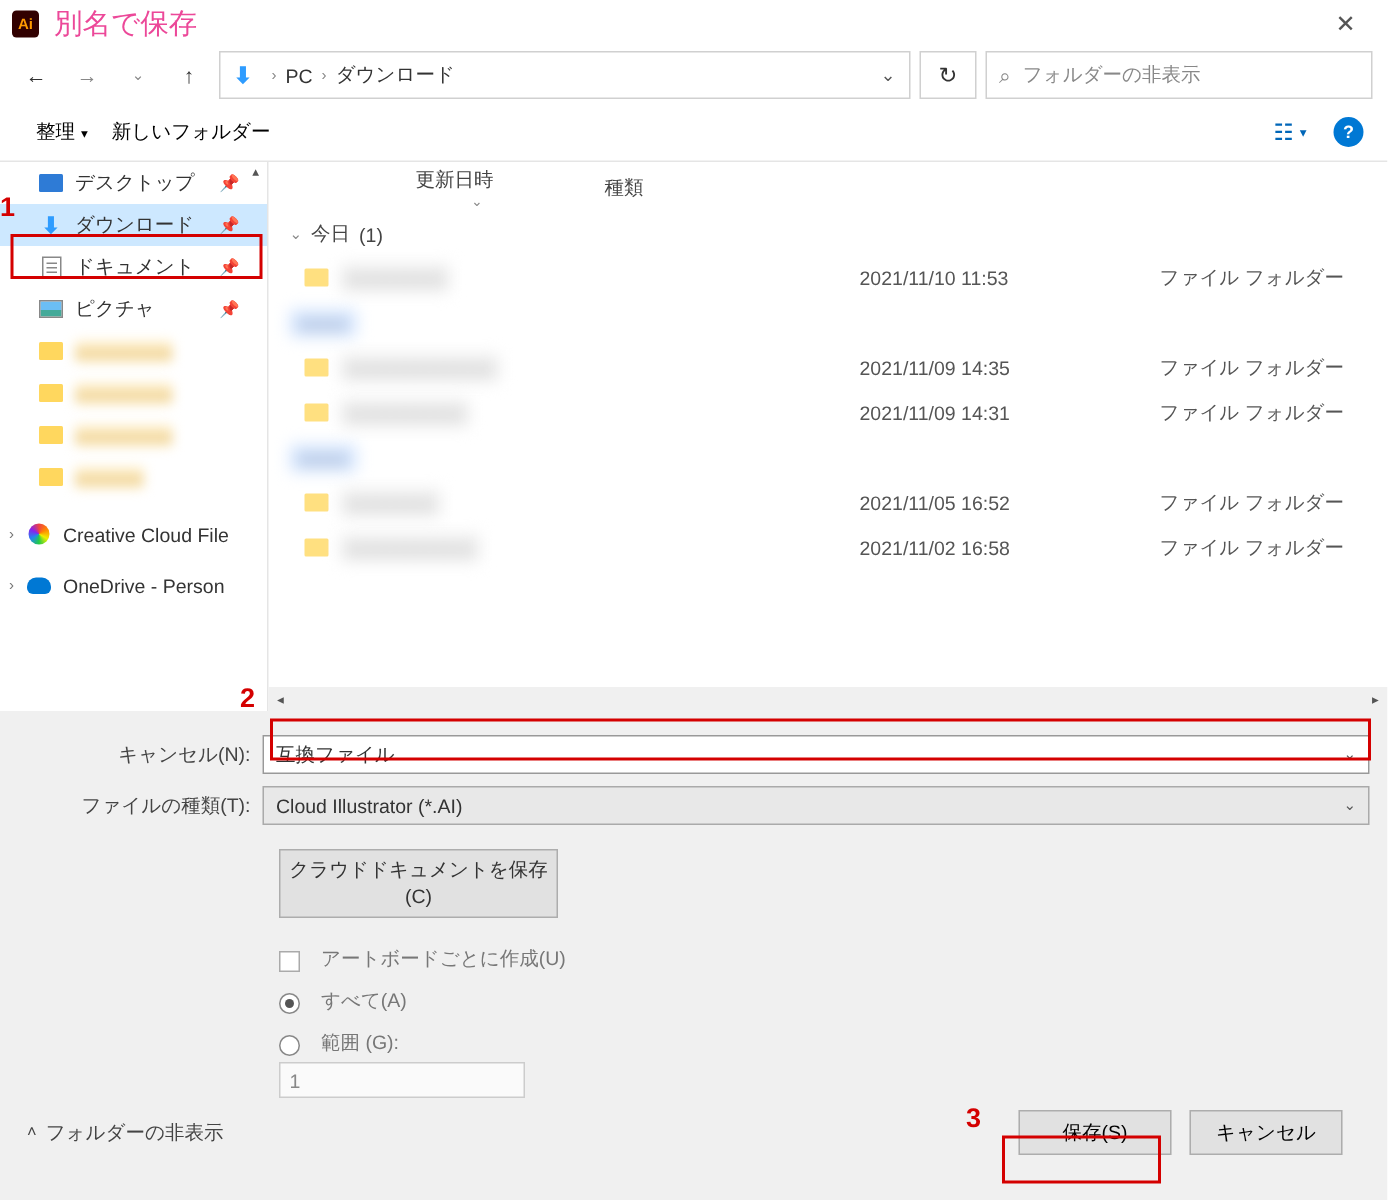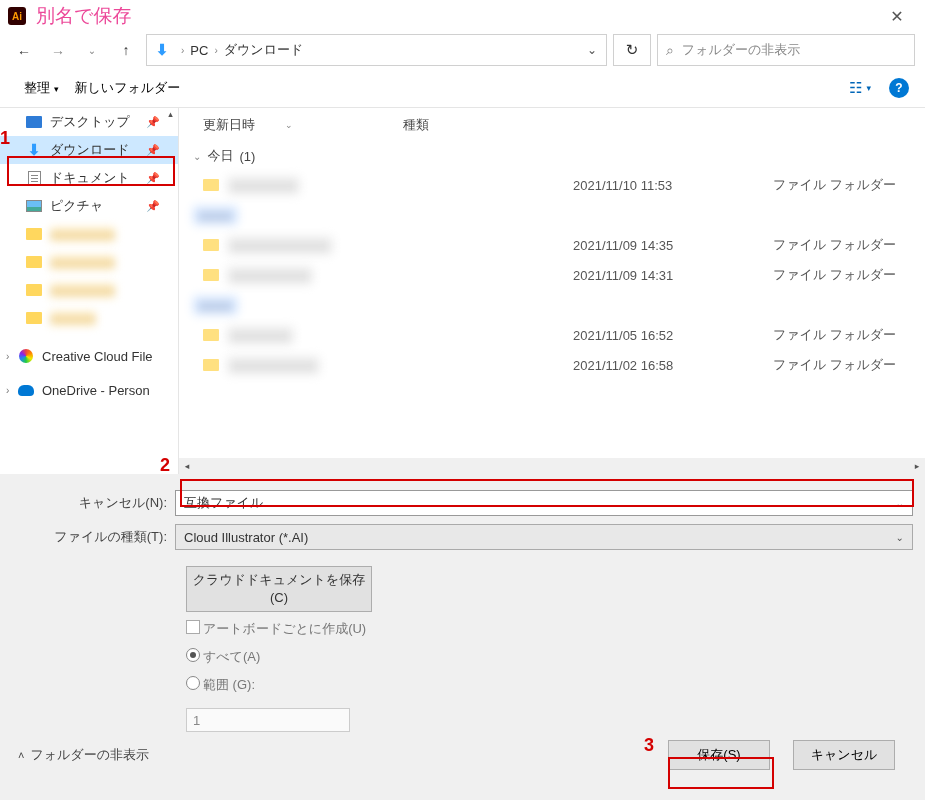--- a/index.html
+++ b/index.html
@@ -48,21 +48,21 @@
   .ico-pic{ width:16px;height:12px;background:linear-gradient(#6bbef5,#6bbef5 60%,#4a9 60%);border:1px solid #888;}
   .ico-folder{ width:16px;height:12px;background:#ffd75e;border-radius:1px;}
   .ico-cc{ width:14px;height:14px;border-radius:50%;background:conic-gradient(#e44,#f80,#ee0,#2c4,#28e,#82e,#e44);}
   .ico-od{ width:16px;height:11px;background:#0078d4;border-radius:6px 6px 4px 4px;}
   .blurred{ filter: blur(4px); color:#d6a84a; background:#fff0cc; border-radius:2px;}
 
   
   .filepane{ flex:1; position:relative; }
   .columns{ height:34px; display:flex; align-items:center; padding-left:24px; color:#444;}
   .col-name{ width:370px;}
-  .col-date{ width:200px; display:flex; align-items:center;}
+  .col-date{ width:200px; display:flex; align-items:center;flex-direction:column;}
   .col-date .sort{ font-size:9px; margin-left:30px; color:#888;}
   .col-type{ flex:1;}
   .group{ padding-left:14px; display:flex; align-items:center; gap:6px; color:#444; height:28px;}
   .group .chev{ font-size:10px;color:#888;}
   .row{ height:30px; display:flex; align-items:center; padding-left:24px;}
   .row .fn{ width:370px; display:flex; align-items:center; gap:8px;}
   .row .fn .ico-folder{ background:#ffe080;}
   .row .fn .nm{ filter:blur(5px); background:#eee; border-radius:2px; padding:2px 4px; color:#bbb;}
   .row .dt{ width:200px; color:#555;}
   .row .tp{ flex:1; color:#555;}
@@ -76,21 +76,21 @@
   .bottom{ background:#f0f0f0; padding: 14px 12px 14px 0;}
   .formrow{ display:flex; align-items:center; height:30px; margin-bottom:4px;}
   .formrow label{ width:175px; text-align:right; padding-right:8px; color:#444;}
   .formrow .input{ flex:1; height:26px; border:1px solid #999; background:#fff; display:flex; align-items:center; padding:0 8px; position:relative;}
   .formrow .input .dd{ position:absolute; right:8px; font-size:10px; color:#555;}
   .formrow .select{ flex:1; height:26px; border:1px solid #aaa; background:#e8e8e8; display:flex; align-items:center; padding:0 8px; position:relative;}
   .formrow .select .dd{ position:absolute; right:8px; font-size:10px; color:#555;}
 
   .options{ padding-left:186px; padding-top:10px;}
   .cloudbtn{ width:186px; height:46px; border:1px solid #adadad; background:#e1e1e1; display:flex; align-items:center; justify-content:center; text-align:center; margin-bottom:8px; line-height:1.4;}
-  .opt{ display:flex; align-items:flex-start; gap:3px; height:28px; color:#777;}
+  .opt{ display:flex; align-items:flex-end; gap:14px; height:28px; color:#777;}
   .cb{ width:14px;height:14px;border:1px solid #aaa; background:#fff;}
   .rb{ width:14px;height:14px;border:1px solid #888;border-radius:50%;background:#fff;display:flex;align-items:center;justify-content:center;}
   .rb.checked::after{content:"";width:6px;height:6px;background:#555;border-radius:50%;}
   .rangeinput{ width:164px;height:24px;border:1px solid #ccc;background:#fafafa;padding:0 6px;display:flex;align-items:center;color:#888;margin-top:4px;}
 
   .footer{ display:flex; align-items:center; padding: 8px 18px 16px 18px;}
   .footer .hide{ display:flex; align-items:center; gap:6px; color:#444; cursor:pointer;}
   .footer .hide .caret{ font-size:11px;}
   .footer .spacer{ flex:1;}
   .footer button{ width:102px; height:30px; background:#e1e1e1; border:1px solid #adadad; font-size:13px; cursor:pointer;}
@@ -318,21 +318,21 @@
       <div class="rangeinput">1</div>
     </div>
 
     <div class="footer">
       <div class="hide">
         <span class="caret">˄</span>
         <span>フォルダーの非表示</span>
       </div>
       <div class="spacer"></div>
       <button>保存(S)</button>
-      <button style="margin-left:23px;">キャンセル</button>
+      <button style="margin-left:12px;">キャンセル</button>
     </div>
   </div>
 
   <div class="anno-num" style="left:0px; top:128px;">1</div>
   <div class="anno" style="left:7px; top:156px; width:168px; height:30px;"></div>
 
   <div class="anno-num" style="left:160px; top:455px;">2</div>
   <div class="anno" style="left:180px; top:479px; width:734px; height:28px;"></div>
 
   <div class="anno-num" style="left:644px; top:735px;">3</div>

